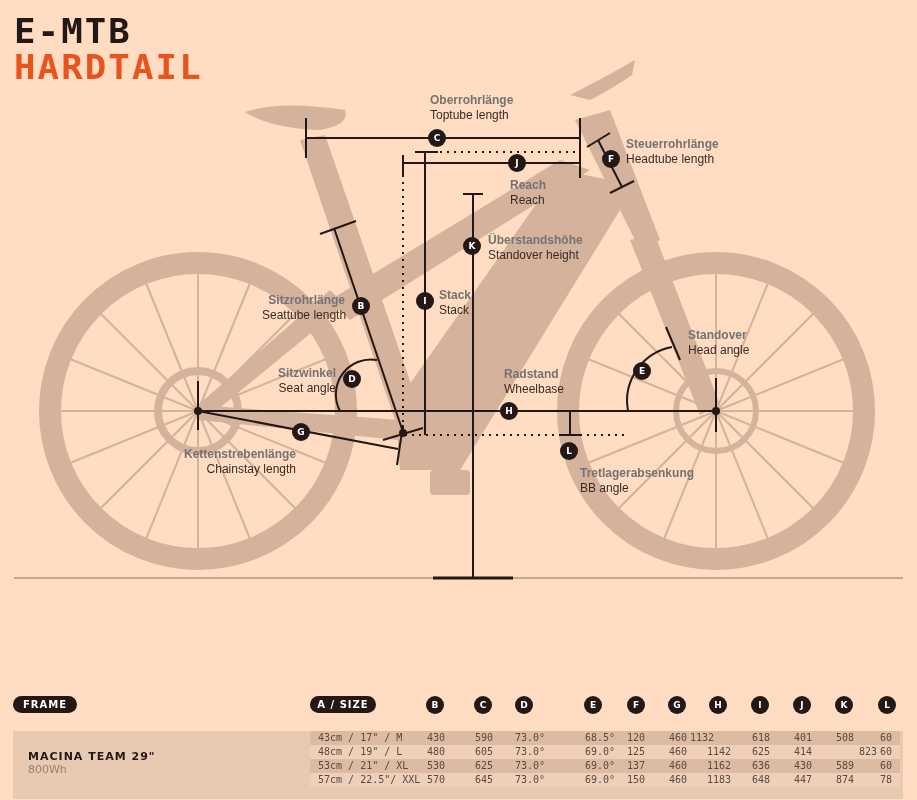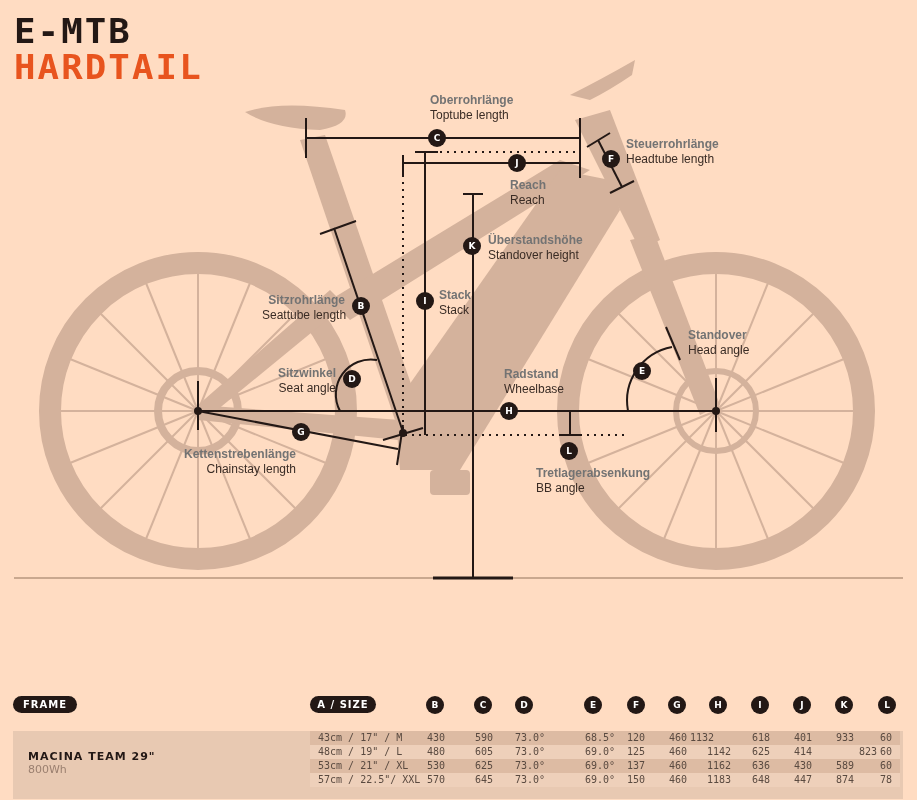--- a/index.html
+++ b/index.html
@@ -181,21 +181,21 @@
     <span class="en">Head angle</span>
 </div>
 <div class="lbl" style="left:504px;top:367px">
   <span class="de">Radstand</span>
     <span class="en">Wheelbase</span>
 </div>
 <div class="lbl right" style="left:184px;top:447px;width:112px">
   <span class="de">Kettenstrebenlänge</span>
     <span class="en">Chainstay length</span>
 </div>
-<div class="lbl" style="left:536px;top:466px">
+<div class="lbl" style="left:580px;top:466px">
   <span class="de">Tretlagerabsenkung</span>
     <span class="en">BB angle</span>
 </div>
 
 <div class="pill" style="left:13px;top:696px;width:64px">FRAME</div>
 <div class="pill" style="left:310px;top:696px;width:66px">A / SIZE</div>
 <div class="badge" style="left:426px;top:696px">B</div>
 <div class="badge" style="left:474px;top:696px">C</div>
 <div class="badge" style="left:515px;top:696px">D</div>
 <div class="badge" style="left:584px;top:696px">E</div>
@@ -215,21 +215,21 @@
   <span class="cell" style="left:8px">43cm  /  17"  /  M</span>
   <span class="cell" style="left:117px">430</span>
   <span class="cell" style="left:165px">590</span>
   <span class="cell" style="left:205px">73.0°</span>
   <span class="cell" style="left:275px">68.5°</span>
   <span class="cell" style="left:317px">120</span>
   <span class="cell" style="left:359px">460</span>
   <span class="cell" style="left:380px">1132</span>
   <span class="cell" style="left:442px">618</span>
   <span class="cell" style="left:484px">401</span>
-  <span class="cell" style="left:526px">933</span>
+  <span class="cell" style="left:526px">508</span>
   <span class="cell" style="left:570px">60</span>
 </div>
 <div class="row light" style="top:745px">
   <span class="cell" style="left:8px">48cm  /  19"  /  L</span>
   <span class="cell" style="left:117px">480</span>
   <span class="cell" style="left:165px">605</span>
   <span class="cell" style="left:205px">73.0°</span>
   <span class="cell" style="left:275px">69.0°</span>
   <span class="cell" style="left:317px">125</span>
   <span class="cell" style="left:359px">460</span>

